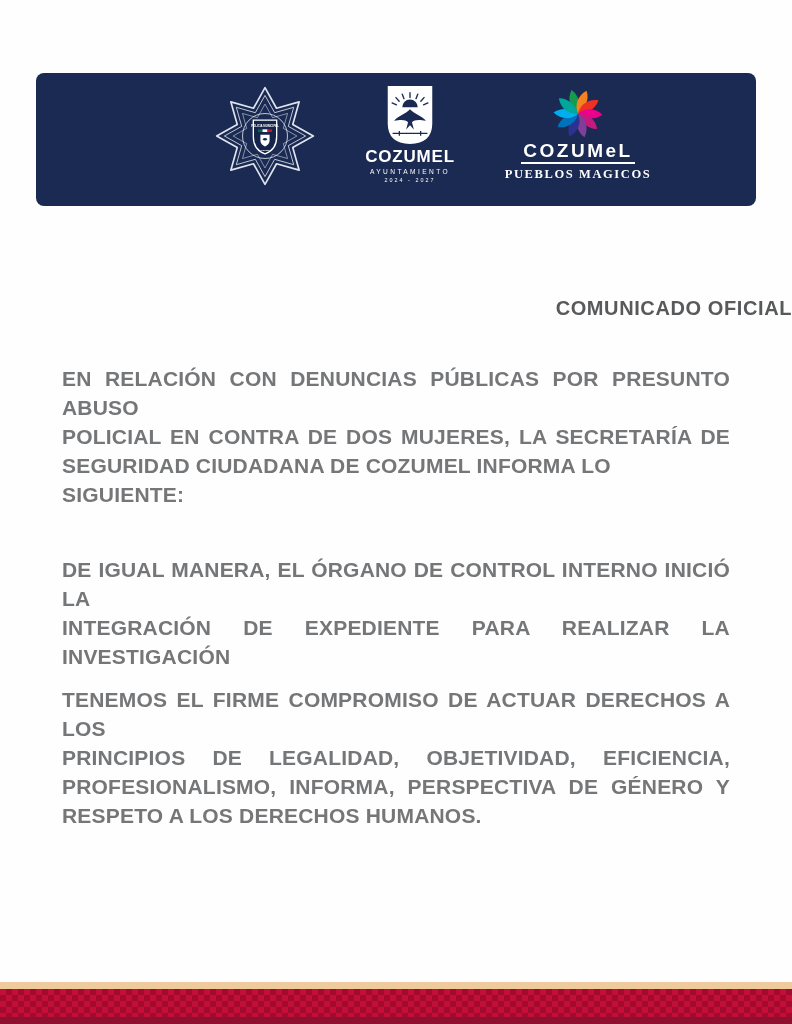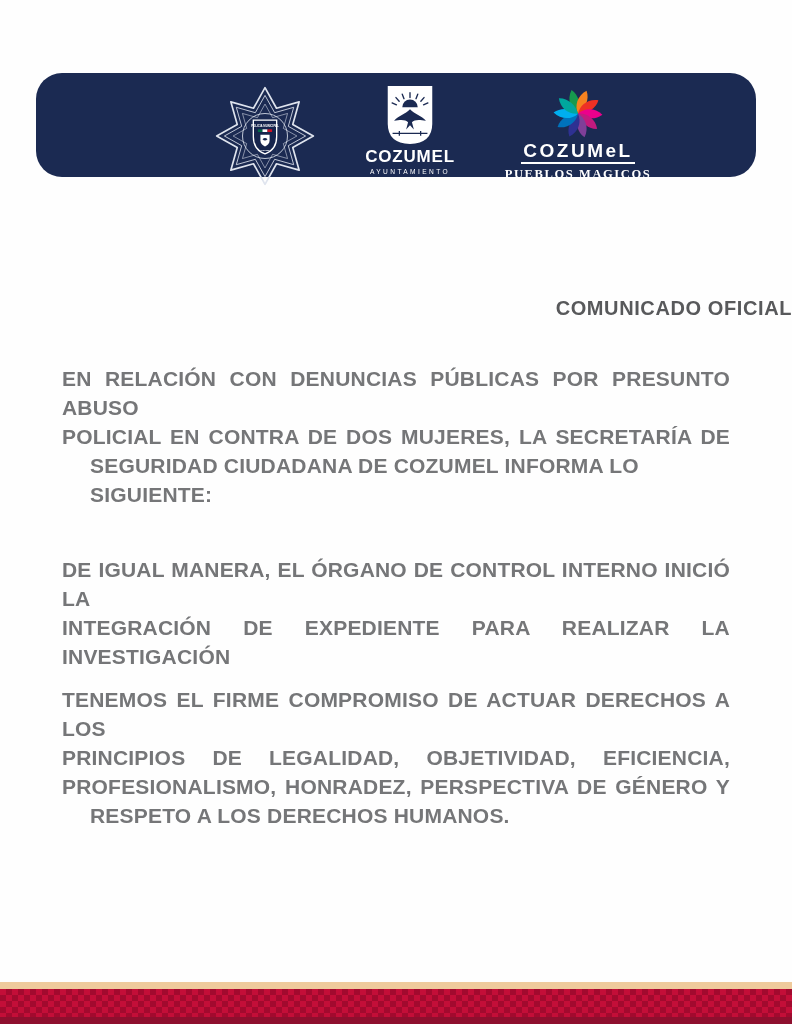--- a/index.html
+++ b/index.html
@@ -2,22 +2,22 @@
 <html><head>
 <meta charset="utf-8">
 <style>
   html,body{margin:0;padding:0;background:#ffffff;}
   .page{
     position:relative;width:792px;height:1024px;background:#fefefe;
     font-family:"Liberation Sans",sans-serif;overflow:hidden;margin:0 auto;
   }
   
   .banner{
-    position:absolute;left:36px;top:73px;width:720px;height:104px;
-    border-radius:26px;
+    position:absolute;left:36px;top:73px;width:720px;height:133px;
+    border-radius:8px;
   }
   .logo{position:absolute;display:flex;flex-direction:column;align-items:center;}
   .logo-police{left:168px;top:13px;width:122px;height:100px;justify-content:center;}
   .logo-ayto{left:322px;top:12px;width:104px;height:102px;}
   .logo-pueblos{left:452px;top:13px;width:180px;height:100px;}
   .ayto-title{color:#fff;font-weight:bold;font-size:17px;letter-spacing:.8px;margin-top:3px;line-height:18px;}
   .ayto-sub{color:#fff;font-size:6.6px;letter-spacing:2.4px;margin-top:2px;line-height:8px;}
   .ayto-period{color:#fff;font-size:5.4px;letter-spacing:2px;margin-top:1px;line-height:7px;}
   .pueblos-title{
     color:#fff;font-weight:bold;font-size:19px;letter-spacing:2.5px;line-height:21px;
@@ -30,21 +30,21 @@
     position:absolute;left:0;width:100%;top:297px;text-align:right;
     font-weight:bold;font-size:20px;letter-spacing:.6px;color:#58595b;
   }
   .para{
     position:absolute;left:62px;width:668px;
     font-weight:bold;font-size:21px;line-height:29px;color:#757678;
     letter-spacing:.2px;
   }
   .para-1{top:364px;} .para-2{top:470px;} .para-3{top:555px;} .para-4{top:685px;}
   .jline{text-align:justify;text-align-last:justify;}
-  .lline{text-align:left;margin-left:28px;}
+  .lline{text-align:left;}
   
   .footer-gold{position:absolute;left:0;top:982px;width:100%;height:7px;}
   .footer-band{
     position:absolute;left:0;top:989px;width:100%;height:28px;
     background-color:#c30e38;
     background-image:
       linear-gradient(45deg, rgba(122,4,34,.45) 25%, transparent 25%, transparent 75%, rgba(122,4,34,.45) 75%),
       linear-gradient(45deg, rgba(122,4,34,.45) 25%, transparent 25%, transparent 75%, rgba(122,4,34,.45) 75%);
     background-size:12px 12px;background-position:0 0,6px 6px;
   }
@@ -131,21 +131,21 @@
     </div>
   <div class="para para-2">
     </div>
   <div class="para para-3">
       <div class="jline">DE IGUAL MANERA, EL ÓRGANO DE CONTROL INTERNO INICIÓ LA</div>
       <div class="jline">INTEGRACIÓN DE EXPEDIENTE PARA REALIZAR LA INVESTIGACIÓN</div>
     </div>
   <div class="para para-4">
       <div class="jline">TENEMOS EL FIRME COMPROMISO DE ACTUAR DERECHOS A LOS</div>
       <div class="jline">PRINCIPIOS DE LEGALIDAD, OBJETIVIDAD, EFICIENCIA,</div>
-      <div class="jline">PROFESIONALISMO, HONRADEZ, PERSPECTIVA DE GÉNERO Y</div>
+      <div class="jline">PROFESIONALISMO, INFORMA, PERSPECTIVA DE GÉNERO Y</div>
       <div class="lline">RESPETO A LOS DERECHOS HUMANOS.</div>
     </div>
 
   <div class="footer-gold" style="background:#efca9c;"></div>
   <div class="footer-band"></div>
   <div class="footer-dark" style="background:#8e0f2e;"></div>
 
 </div>
 
 </body></html>

